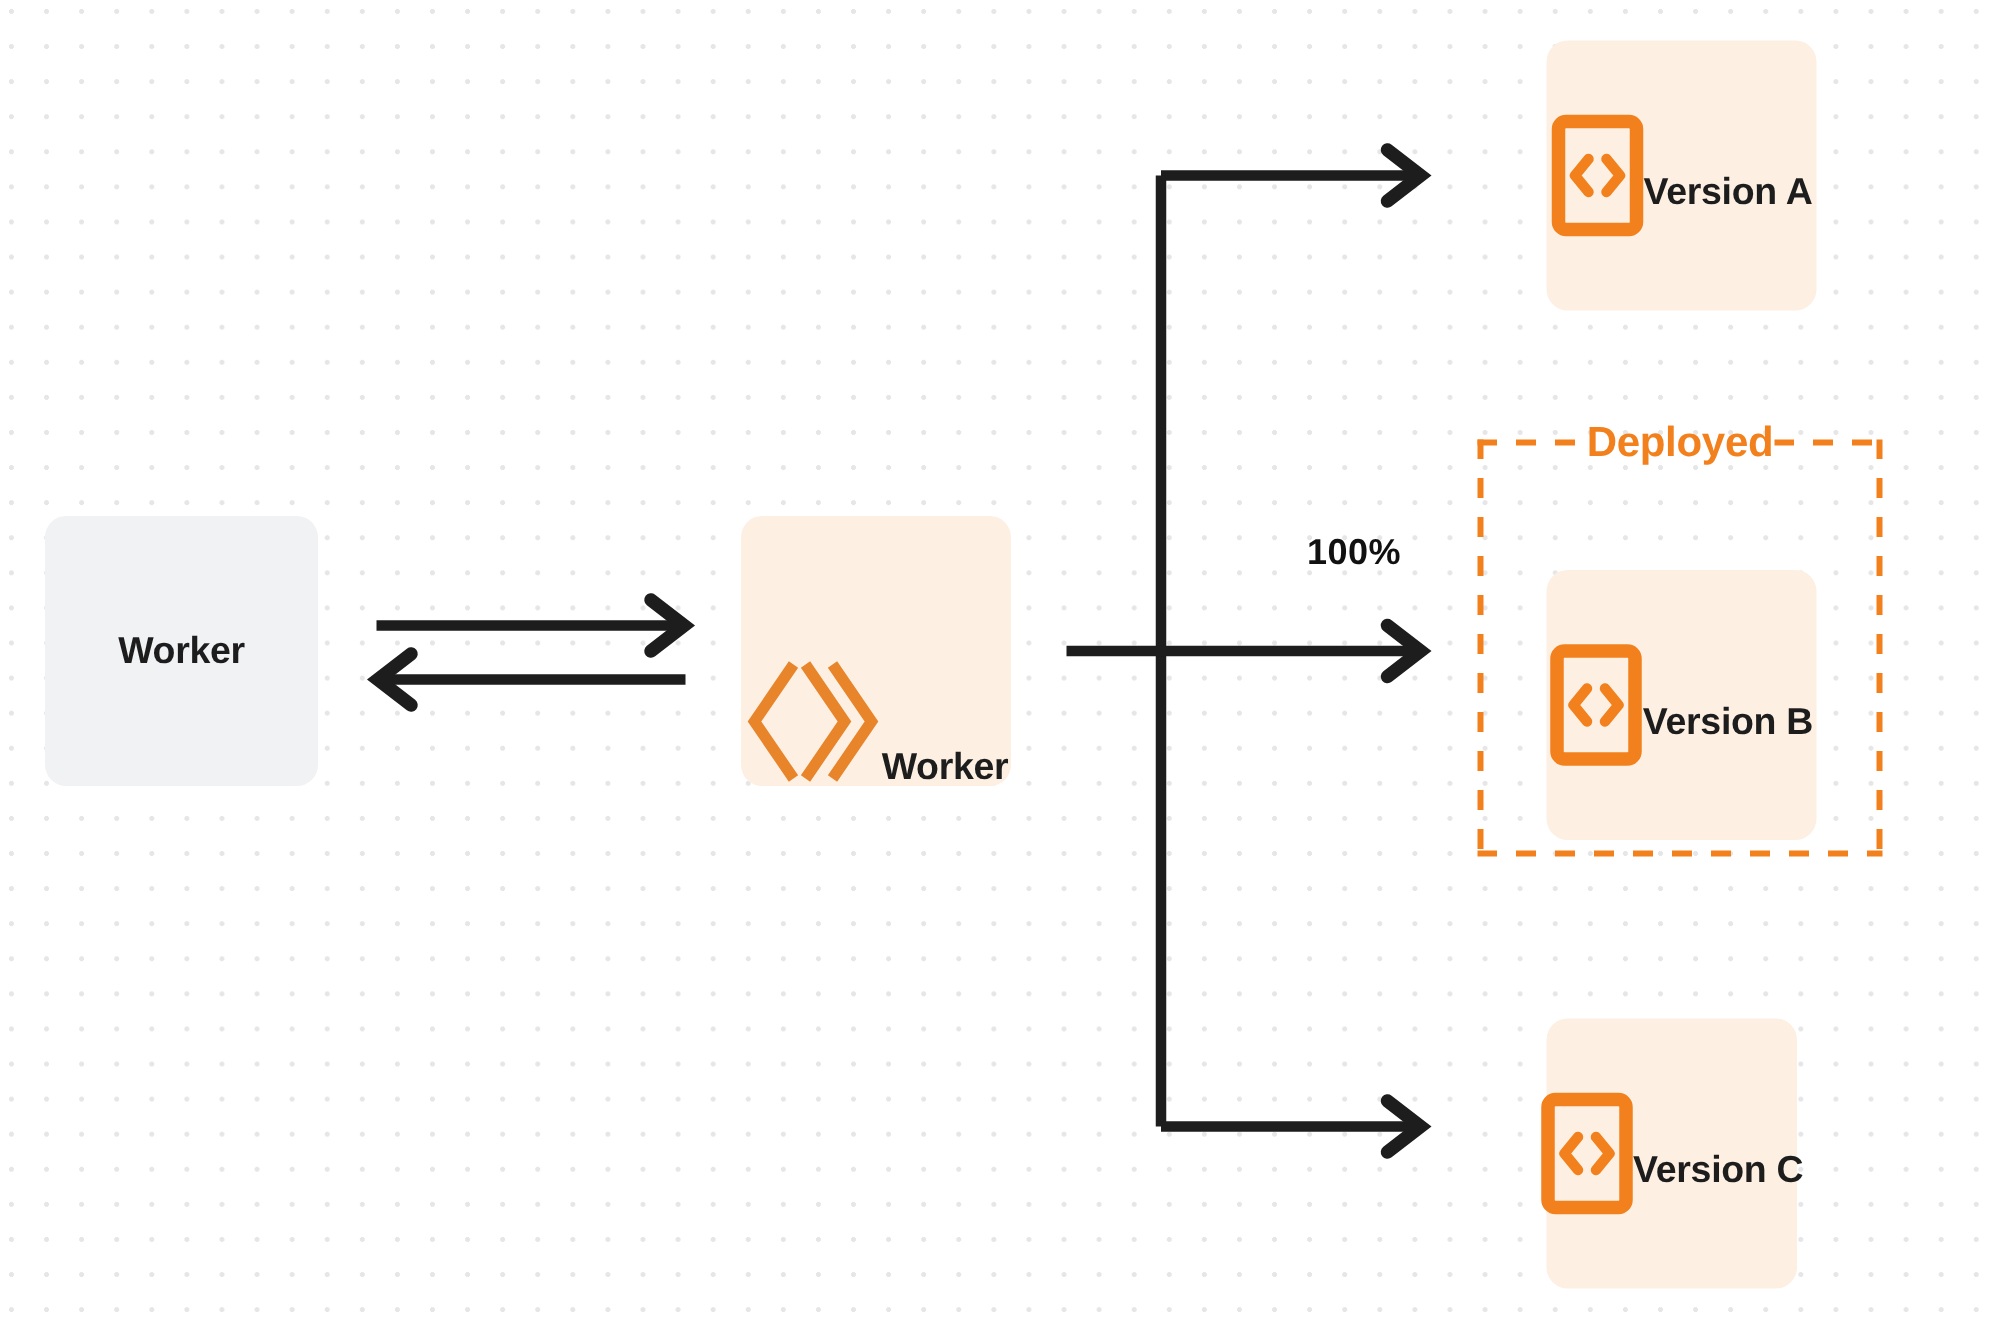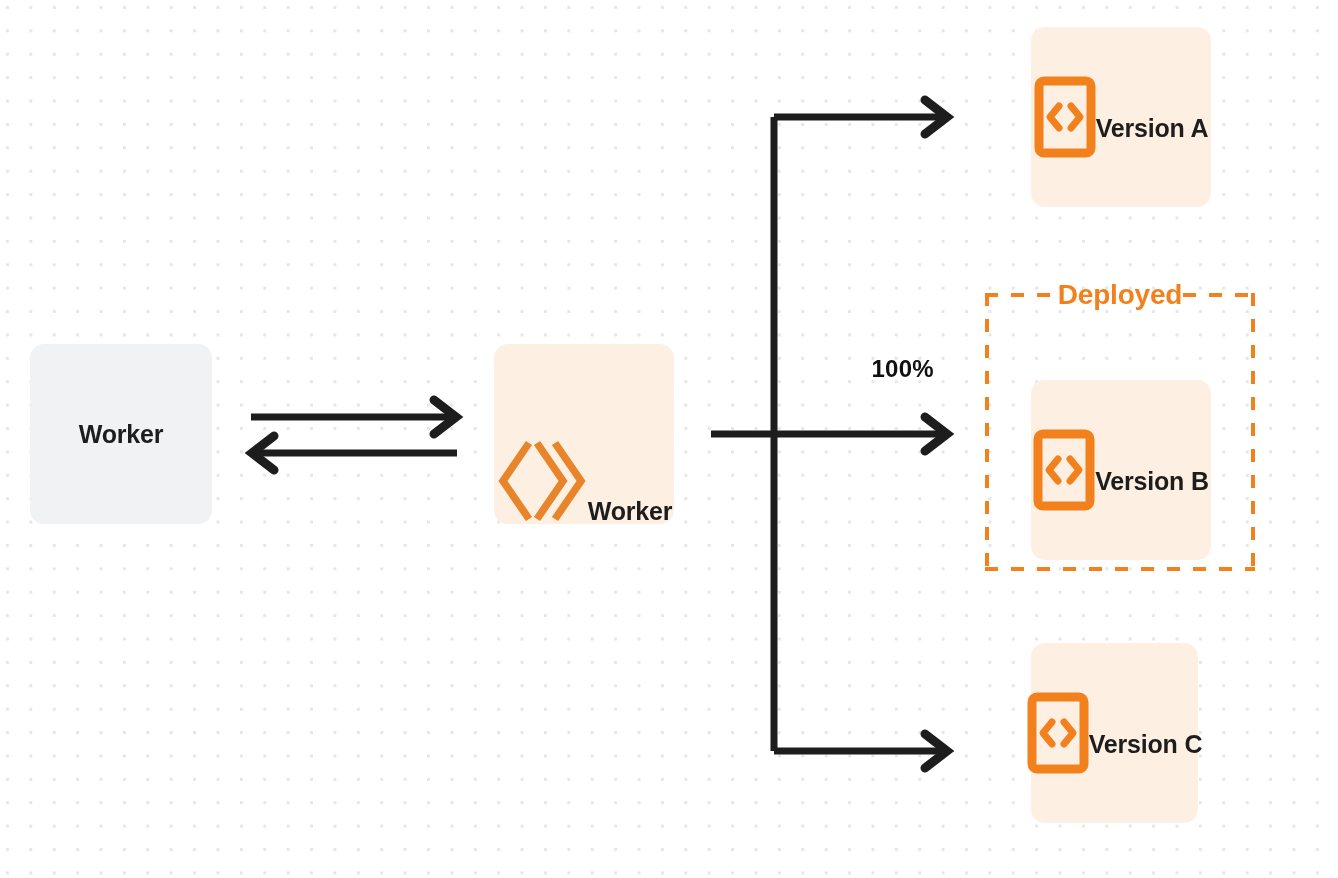--- a/index.html
+++ b/index.html
@@ -61,21 +61,21 @@
   .node-icon {
     display: block;
     line-height: 0;
   }
 
   
   #client-node   { left: 30px;   top: 344px; width: 182px; height: 180px; }
   #worker-node   { left: 494px;  top: 344px; width: 180px; height: 180px; align-items: flex-end; }
   #version-a-node{ left: 1031px; top: 27px;  width: 180px; height: 180px; }
   #version-b-node{ left: 1031px; top: 344px; width: 180px; height: 180px; margin-top: 36px; }
-  #version-c-node{ left: 1031px; top: 643px; width: 167px; height: 180px; }
+  #version-c-node{ left: 1031px; top: 679px; width: 167px; height: 180px; }
 
   
   #deployed-group {
     position: absolute;
     left: 985px;
     top: 293px;
     width: 270px;
     height: 278px;
     box-sizing: border-box;
   }

